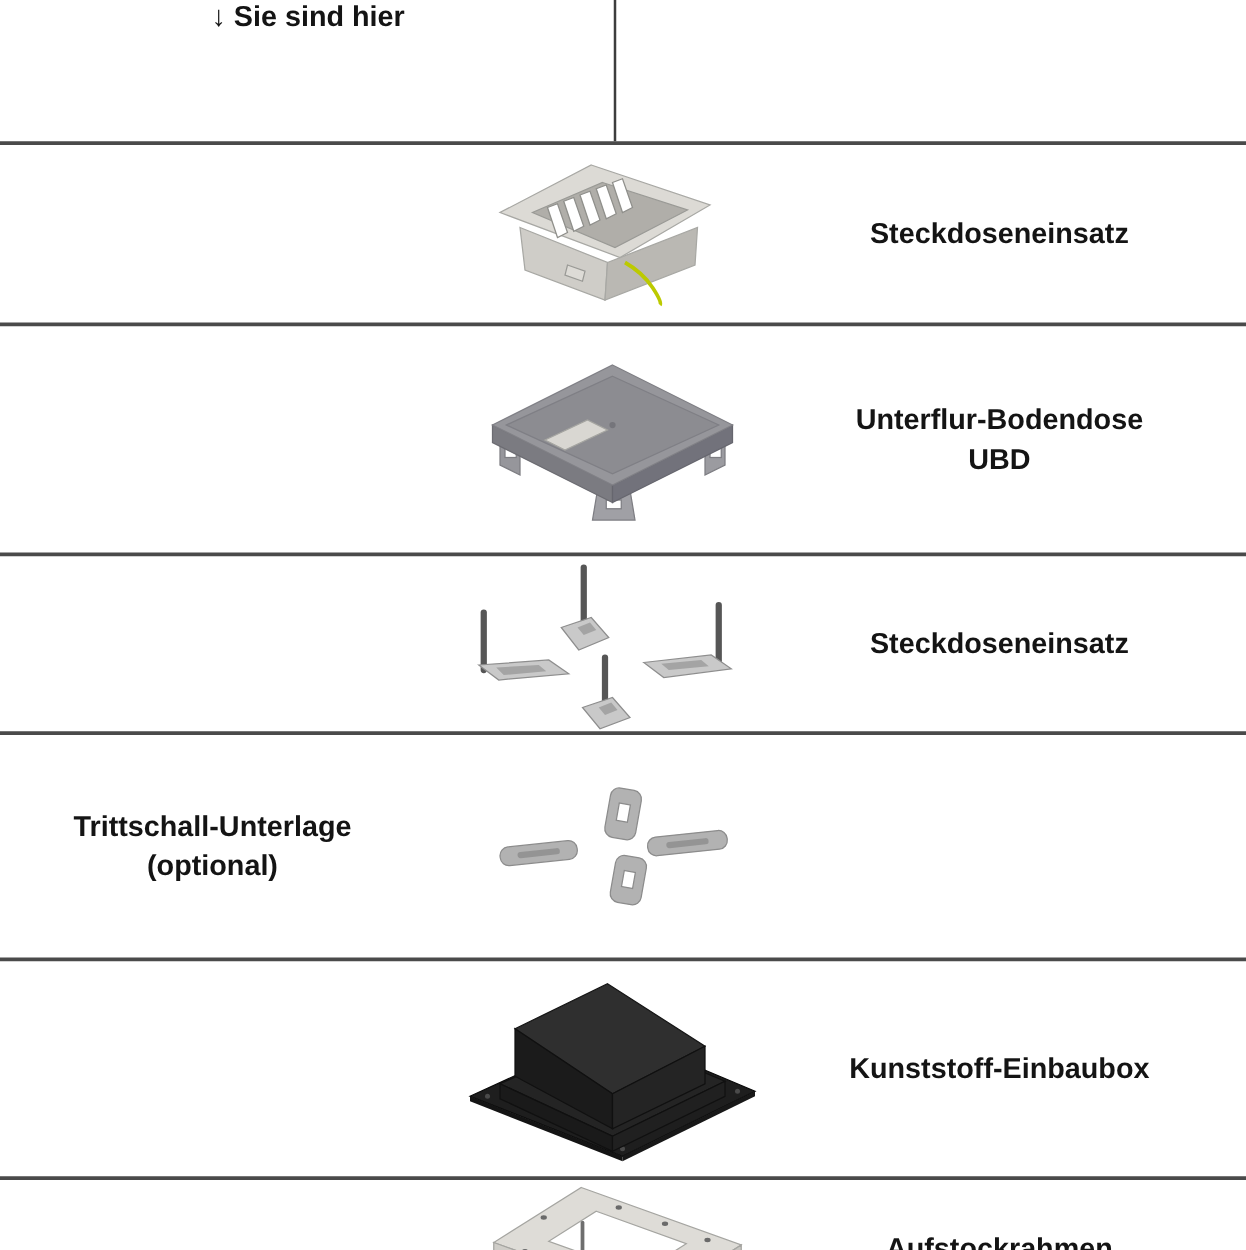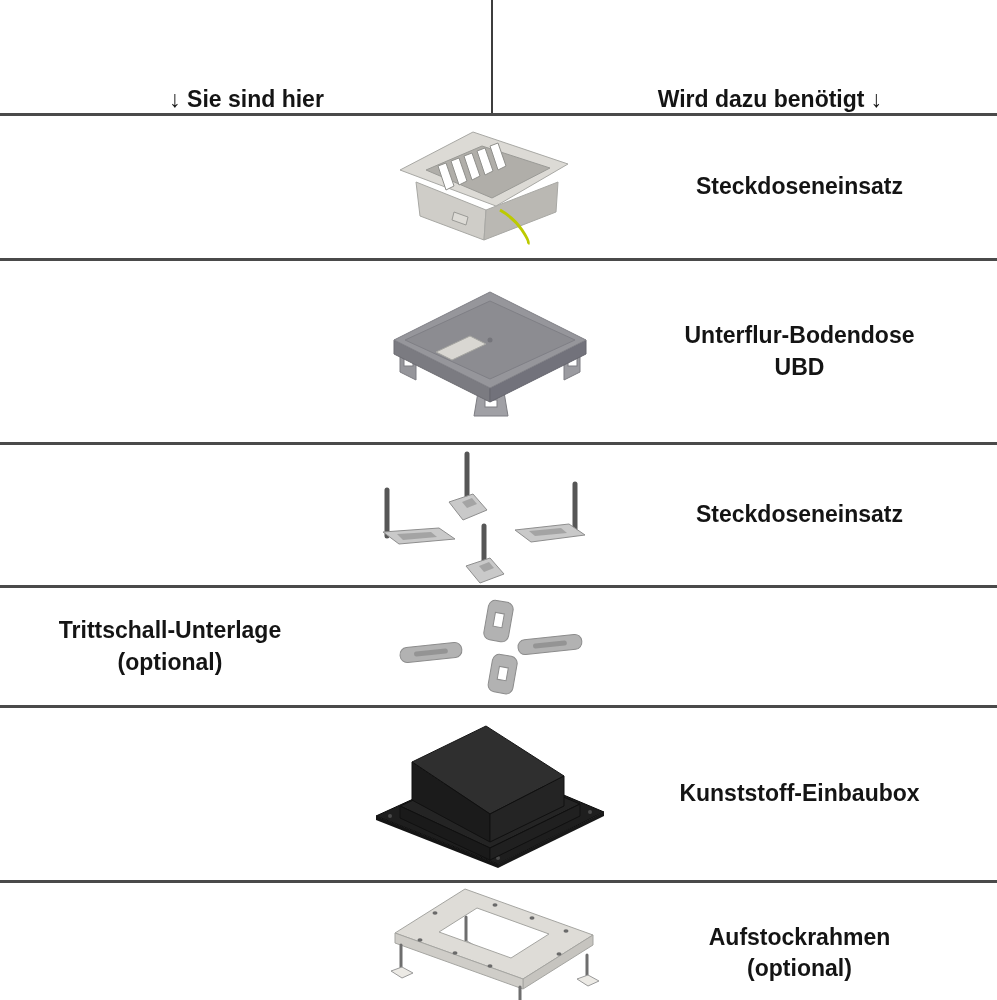--- a/index.html
+++ b/index.html
@@ -15,21 +15,21 @@
   }
   
   .header {
     position: relative;
     display: flex;
     height: 113px;
     width: 100%;
   }
   .header-half {
     display: flex;
-    align-items: flex-end;
+    align-items: flex-start;
     justify-content: center;
   }
   .header-half.left  { width: 493px; }
   .header-half.right { width: 504px; padding-left: 50px; }
   .header-text {
     font-size: 23px;
     font-weight: bold;
     white-space: nowrap;
   }
   .vline {
@@ -64,23 +64,20 @@
 </style>
 </head>
 <body>
 
 <div id="page">
 
   <div class="header">
     <div class="header-half left">
       <span class="header-text">↓ Sie sind hier</span>
     </div>
-    <div class="header-half right">
-      <span class="header-text">Wird dazu benötigt ↓</span>
-    </div>
     <div class="vline"></div>
   </div>
 
   <div class="row" style="height:145px">
     <div class="cell"></div>
     <div class="cell">
       <svg width="200" height="122" viewBox="0 0 200 122">
 
         <polygon points="26,56 96,84 94,114 30,90" fill="#cfcdc8" stroke="#a8a8a4"></polygon>
         <polygon points="96,84 168,56 166,86 94,114" fill="#bab8b3" stroke="#a8a8a4"></polygon>
@@ -158,21 +155,21 @@
           <polygon points="114,120 124,116 129,122 119,126"></polygon>
           <polygon points="164,85 196,82 202,87 170,90"></polygon>
         </g>
       </svg>
     </div>
     <div class="cell right-cell">
       <div class="row-label">Steckdoseneinsatz</div>
     </div>
   </div>
 
-  <div class="row" style="height:120px">
+  <div class="row" style="height:181px">
     <div class="cell">
       <div class="row-label">Trittschall-Unterlage
 (optional)</div>
     </div>
     <div class="cell">
       <svg width="200" height="100" viewBox="0 0 200 100">
 
         <g transform="rotate(-6 41 56)">
           <rect x="10" y="48" width="62" height="15" rx="7" fill="#b2b2b2" stroke="#8c8c8c"></rect>
           <rect x="24" y="53" width="34" height="5" rx="2.5" fill="#949494"></rect>

